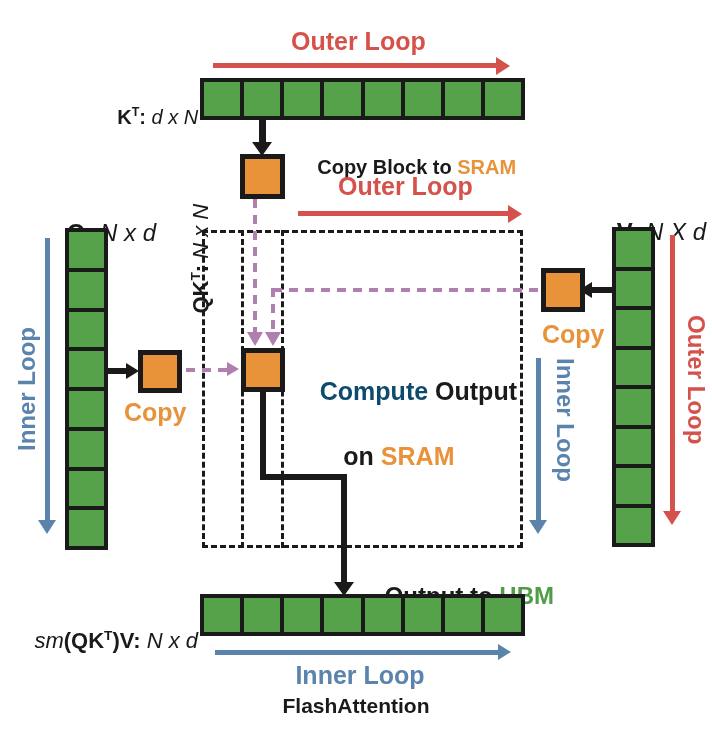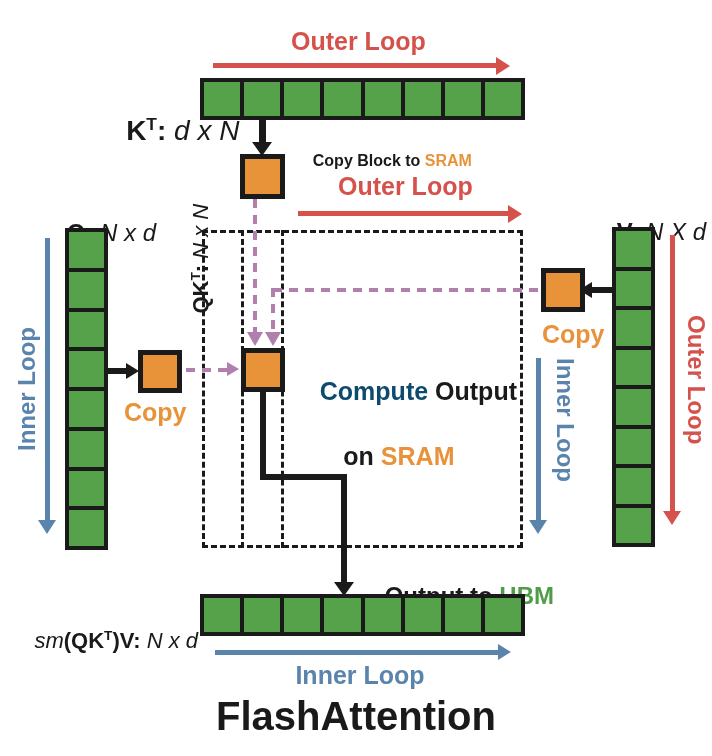--- a/index.html
+++ b/index.html
@@ -60,40 +60,40 @@
 </style>
 </head>
 <body>
 
 <div id="canvas">
 
   <div class="txt red" style="left:291px; top:28px; font-size:25px;">Outer Loop</div>
   <div class="red-line" style="left:213px; top:63px; width:285px; height:5px;"></div>
   <div class="tri right-red" style="left:496px; top:57px;"></div>
 
-  <div class="txt" style="left:95px; top:84px; width:100px; font-size:28px;">
+  <div class="txt" style="left:95px; top:84px; width:100px; font-size:20px;">
     <span class="b">K</span><sup class="b">T</sup><span class="b">:</span><span class="i"> d x N</span>
   </div>
   <div class="matrix h" style="left:200px; top:78px; width:325px; height:42px;">
     <div class="cell"></div>
   <div class="cell"></div>
       <div class="cell"></div>
       <div class="cell"></div>
       <div class="cell"></div>
       <div class="cell"></div>
       <div class="cell"></div>
       <div class="cell"></div>
     </div>
 
   <div class="blk-line" style="left:259px; top:120px; width:7px; height:24px;"></div>
   <div class="tri down-blk" style="left:252px; top:142px;"></div>
 
   <div class="oblock" style="left:240px; top:154px; width:45px; height:45px;"></div>
 
-  <div class="txt" style="left:295px; top:134px; font-size:16px;text-align:center;">
+  <div class="txt" style="left:295px; top:134px; font-size:20px;text-align:center;">
     <span class="b">Copy Block to </span><span class="orange">SRAM</span>
   </div>
 
   <div class="txt red" style="left:338px; top:173px; font-size:25px;">Outer Loop</div>
   <div class="red-line" style="left:298px; top:211px; width:212px; height:5px;"></div>
   <div class="tri right-red" style="left:508px; top:205px;"></div>
 
   <div id="qkt-box" style="left:202px; top:230px; width:321px; height:318px;"></div>
   <div id="qkt-strip" style="left:241px; top:230px; width:43px; height:318px;"></div>
 
@@ -188,15 +188,15 @@
       <div class="cell"></div>
       <div class="cell"></div>
       <div class="cell"></div>
       <div class="cell"></div>
     </div>
 
   <div class="blue-line" style="left:215px; top:650px; width:285px; height:5px;"></div>
   <div class="tri right-blue" style="left:498px; top:644px;"></div>
   <div class="txt blue" style="left:215px; top:662px; width:290px; text-align:center; font-size:25px;">Inner Loop</div>
 
-  <div class="txt b" style="left:0px; top:694px; width:712px; text-align:center; font-size:40px;">FlashAttention</div>
+  <div class="txt b" style="left:0px; top:694px; width:712px; text-align:center; font-size:21px;">FlashAttention</div>
 
 </div>
 
 </body></html>

